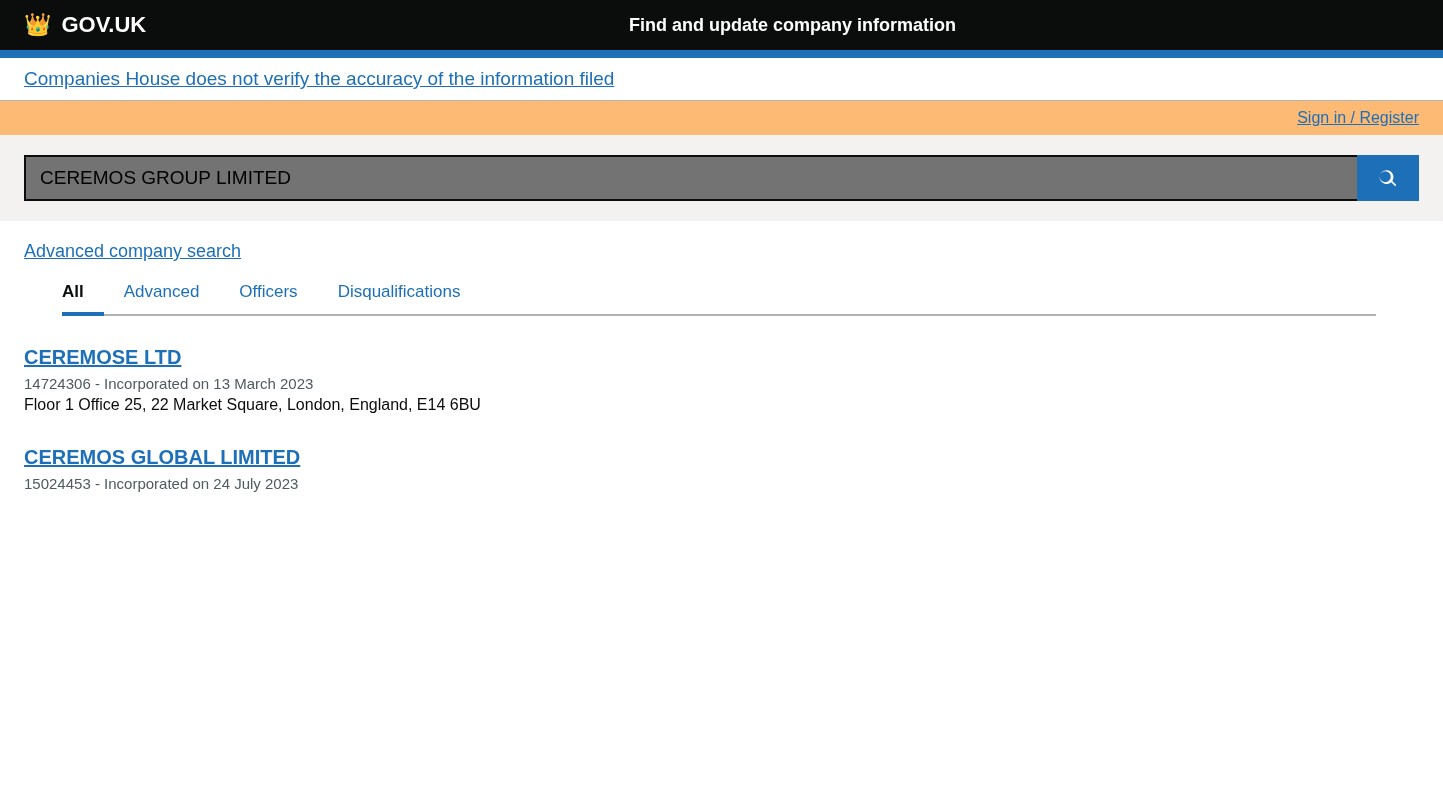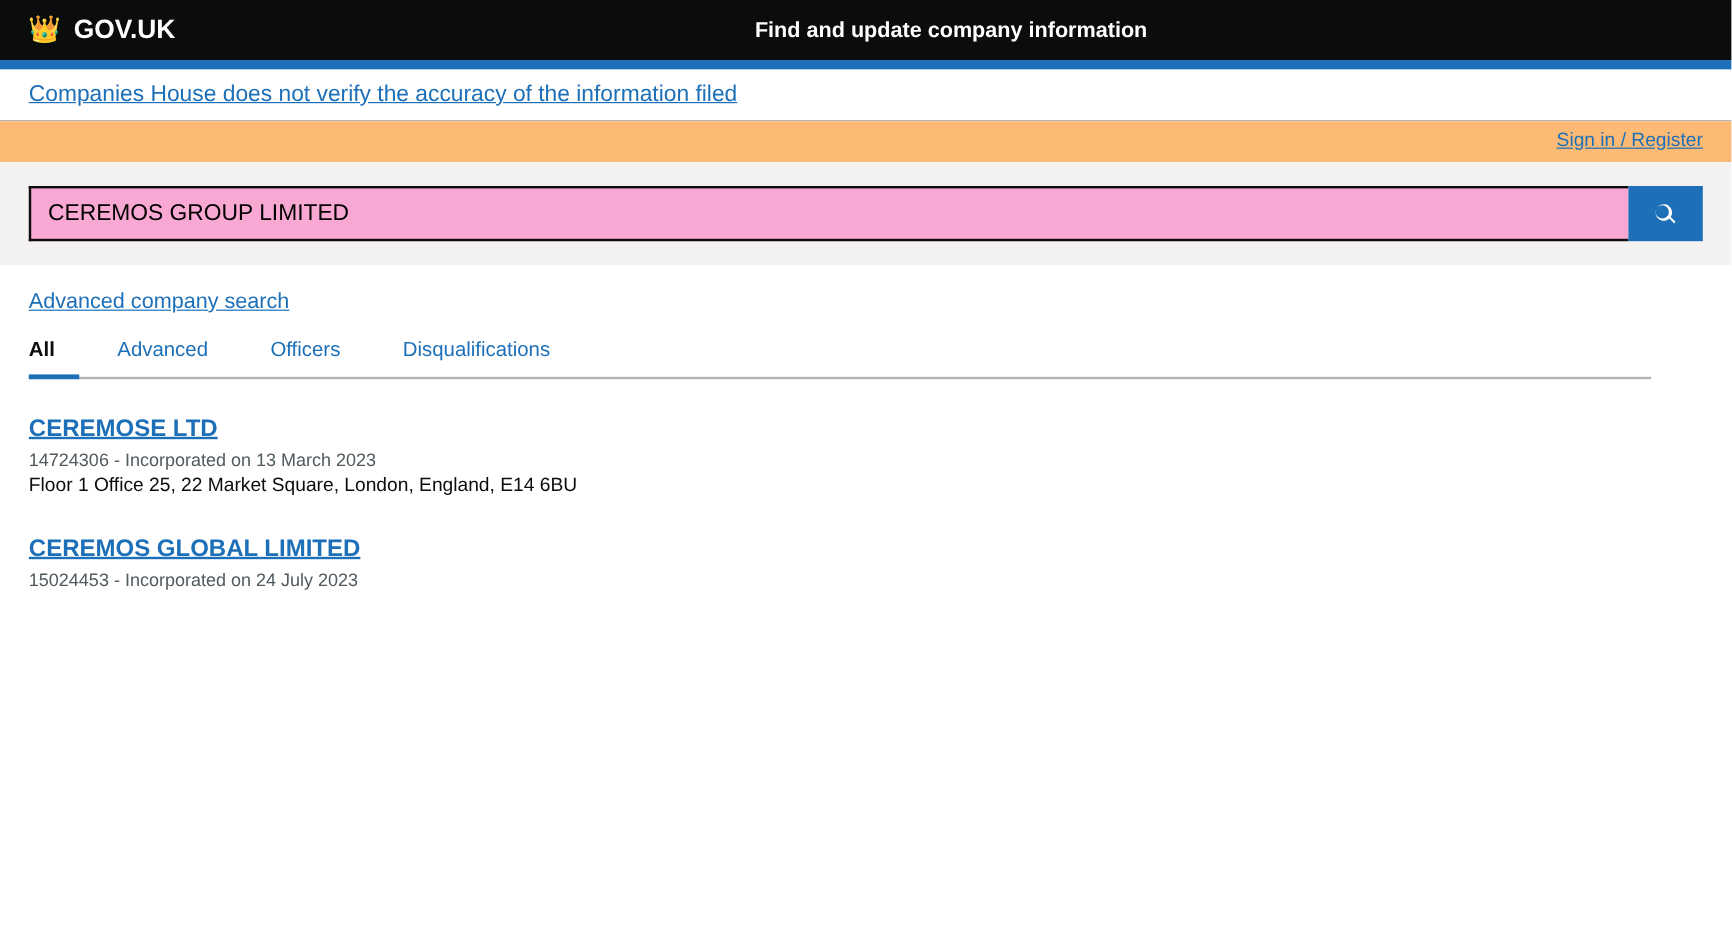--- a/index.html
+++ b/index.html
@@ -92,21 +92,21 @@
       max-width: 1400px;
     }
 
     .search-input {
       flex: 1;
       padding: 10px 14px;
       font-size: 19px;
       border: 2px solid #0b0c0c;
       border-right: none;
       outline: none;
-      background: #f9a8d4;
+      background: #737373;
     }
 
     .search-button {
       background: #1d70b8;
       border: none;
       padding: 0 20px;
       cursor: pointer;
       display: flex;
       align-items: center;
       justify-content: center;
@@ -132,23 +132,24 @@
 
     .advanced-search-link a {
       color: #1d70b8;
       text-decoration: underline;
       font-size: 18px;
     }
 
     
     .tabs {
       display: flex;
-      gap: 12px;
+      gap: 0;
       border-bottom: 2px solid #b1b4b6;
       margin-bottom: 30px;
+      margin-left: 38px;
     }
 
     .tab {
       padding: 8px 20px 10px 20px;
       color: #1d70b8;
       cursor: pointer;
       font-size: 17px;
       text-decoration: none;
       border-bottom: 4px solid transparent;
       margin-bottom: -2px;

